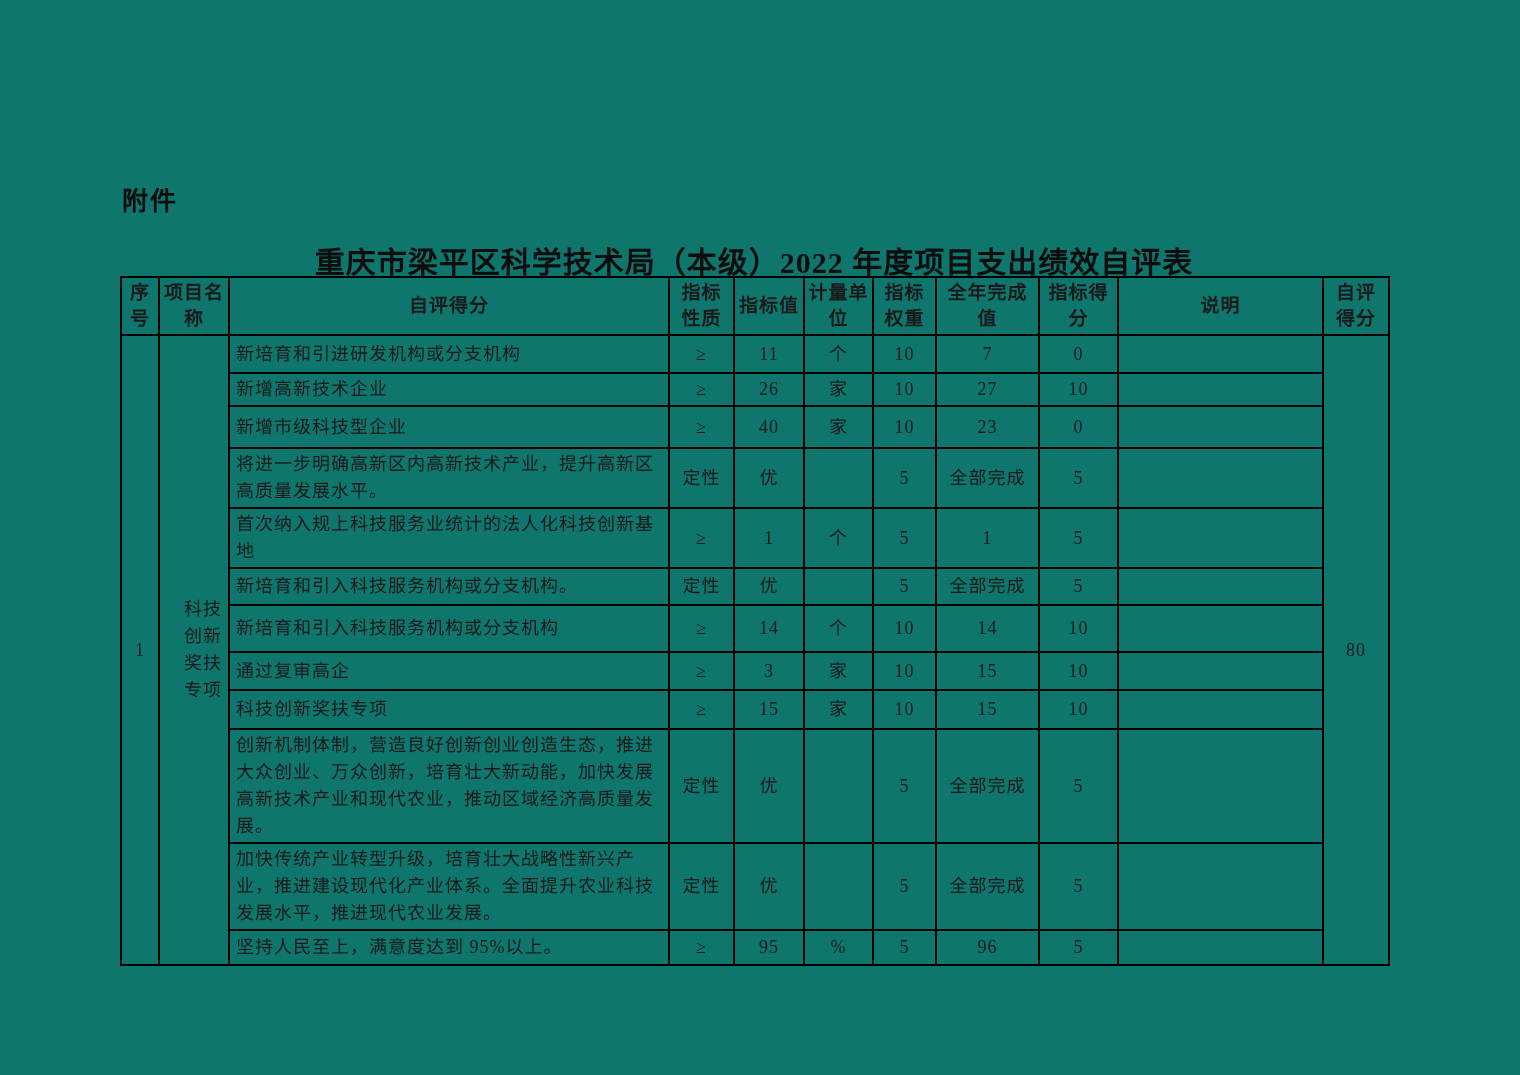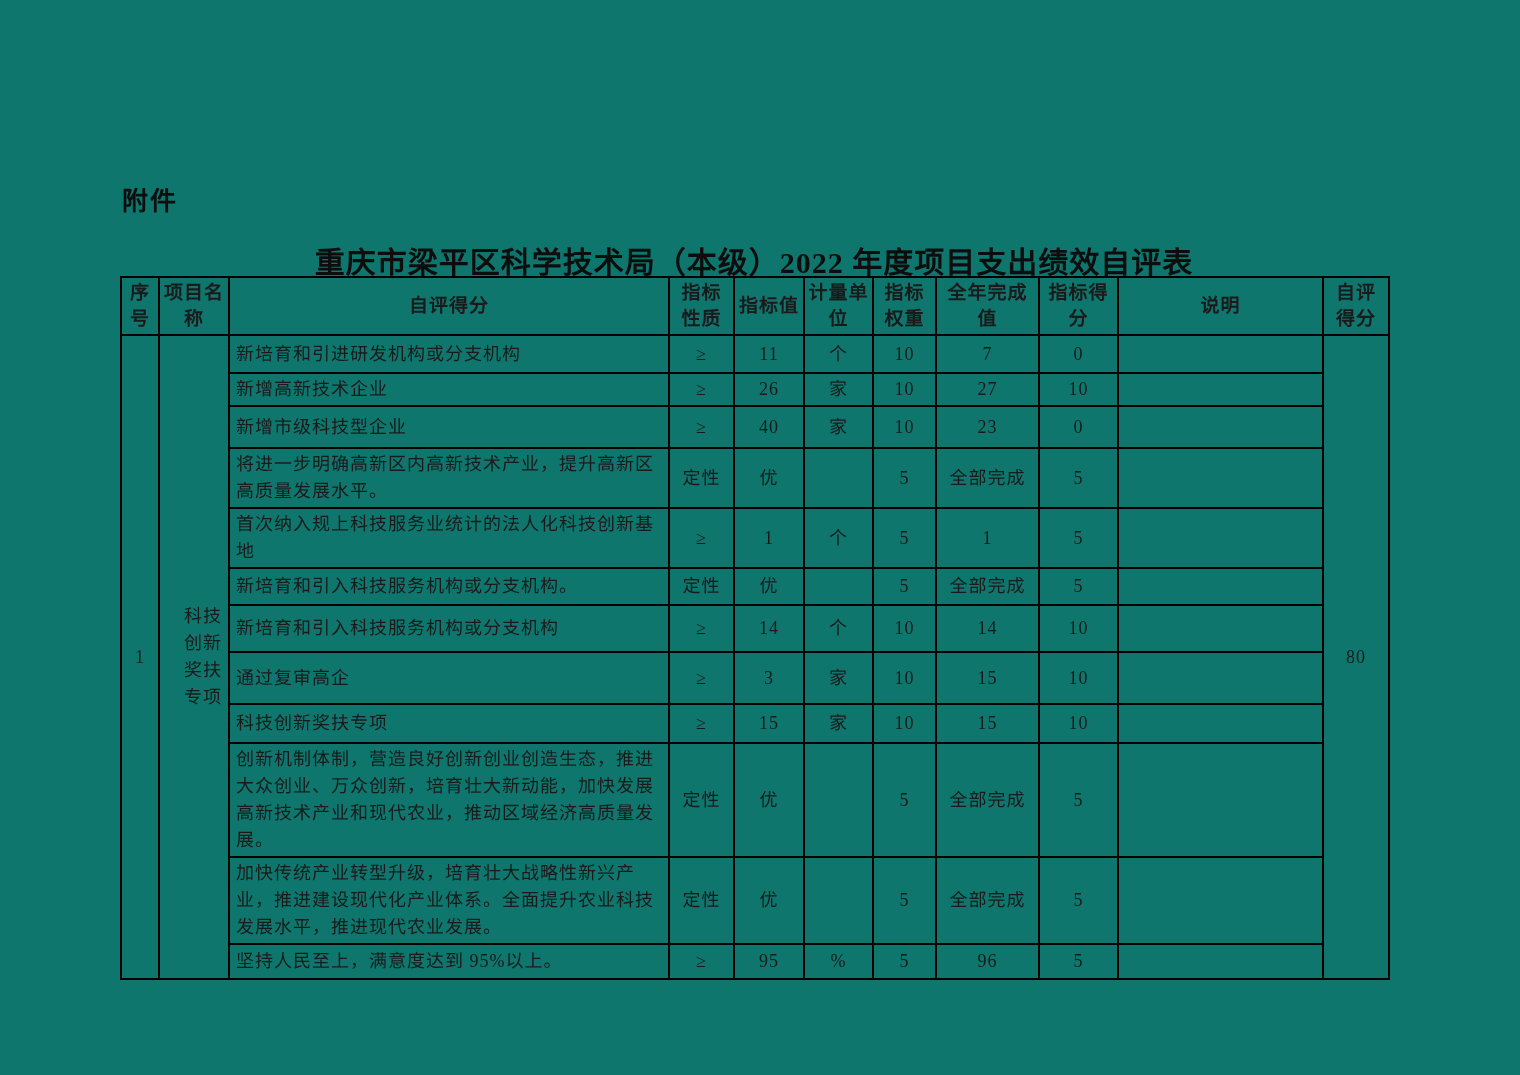--- a/index.html
+++ b/index.html
@@ -71,21 +71,21 @@
   td.ind { text-align: left; padding: 2px 8px; }
   td.wrapv { text-align: right; padding: 2px 4px; line-height: 25px; border-radius: 13px; }
   thead tr { height: 58px; }
   tr.r1  { height: 38px; }
   tr.r2  { height: 32px; padding-left: 36px; }
   tr.r3  { height: 42px; margin-top: 40px; }
   tr.r4  { height: 56px; padding-left: 48px; }
   tr.r5  { height: 38px; }
   tr.r6  { height: 37px; }
   tr.r7  { height: 47px; }
-  tr.r8  { height: 52px; margin-left: 40px; }
+  tr.r8  { height: 38px; margin-left: 40px; }
   tr.r9  { height: 39px; }
   tr.r10 { height: 81px; }
   tr.r11 { height: 84px; }
   tr.r12 { height: 35px; }
 </style>
 </head>
 <body>
 
 <div class="page">
 

